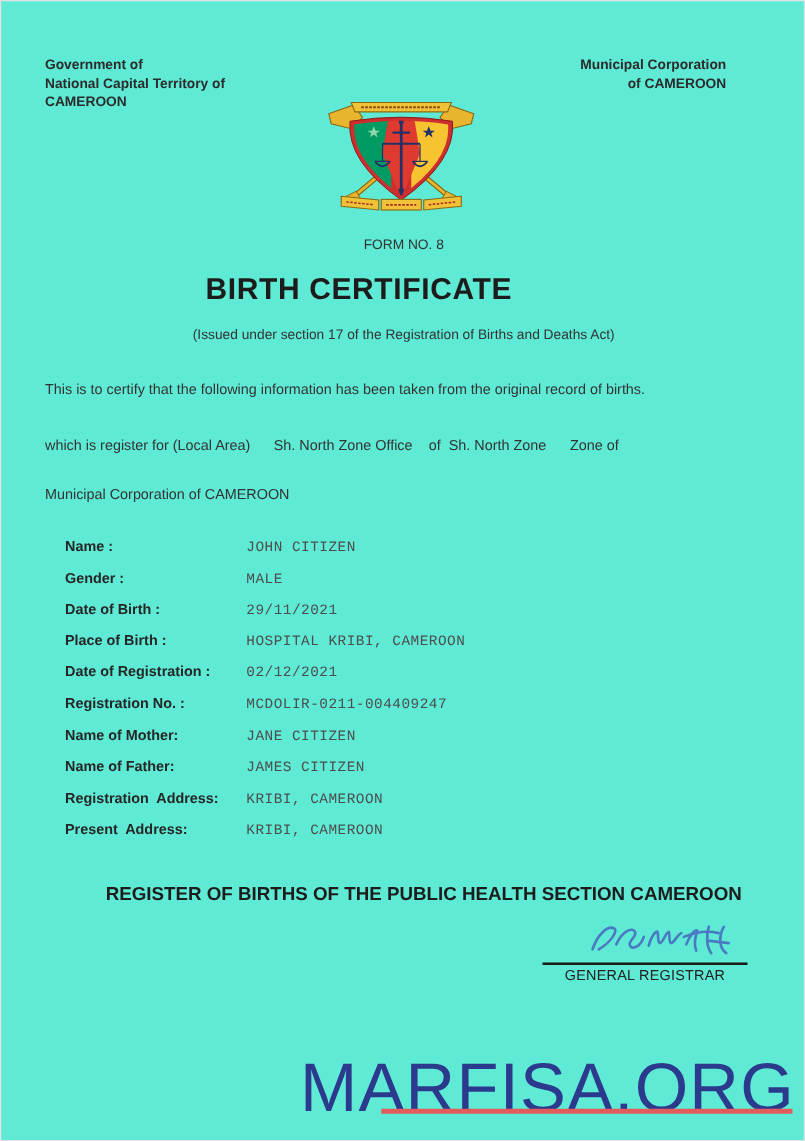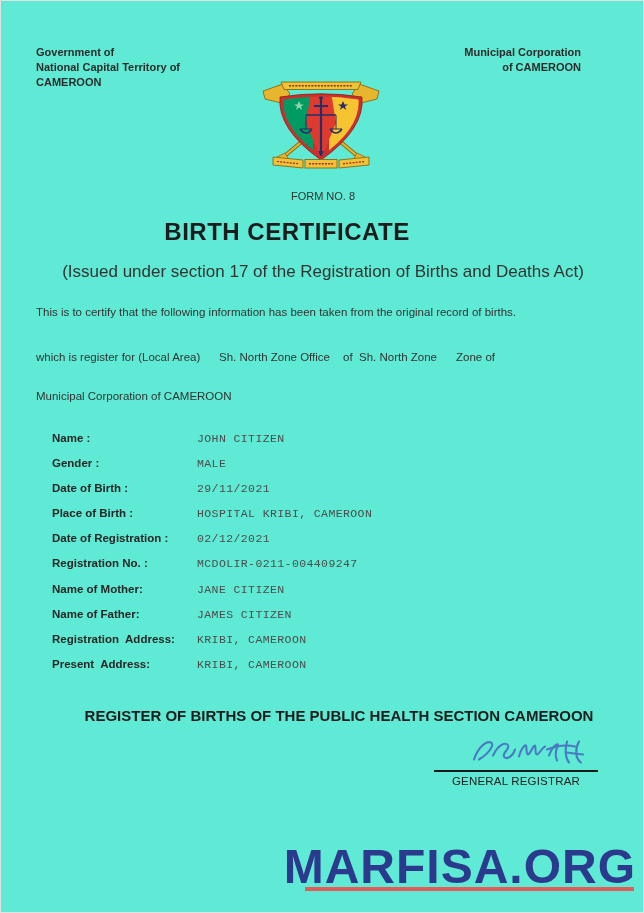--- a/index.html
+++ b/index.html
@@ -6,35 +6,35 @@
   .page{
     position:relative;width:644px;height:913px;background:#5eead4;
     border:1px solid #e2e2e2;box-sizing:border-box;overflow:hidden;
     font-family:"Liberation Sans",sans-serif;color:#2e2e2e;
   }
   .hdr-left{position:absolute;left:35px;top:44px;font-size:11px;font-weight:bold;line-height:15px;color:#2b2b2b;}
   .hdr-right{position:absolute;right:62px;top:44px;font-size:11px;font-weight:bold;line-height:15px;color:#2b2b2b;text-align:right;}
   .emblem{position:absolute;left:258px;top:80px;width:124px;height:92px;}
   .form-no{position:absolute;left:0;top:189px;width:644px;text-align:center;font-size:11px;color:#333;}
   .title{position:absolute;left:0;top:217px;width:572px;text-align:center;font-size:24px;font-weight:bold;letter-spacing:0.5px;color:#1c1c1c;}
-  .subtitle{position:absolute;left:0;top:261px;width:644px;text-align:center;font-size:17px;color:#333;}
+  .subtitle{position:absolute;left:0;top:261px;width:644px;text-align:center;font-size:11px;color:#333;}
   .certify{position:absolute;left:35px;top:305px;font-size:11.5px;color:#333;}
   .regline{position:absolute;left:0;top:350px;width:544px;height:16px;font-size:11.5px;color:#333;}
   .regline span{position:absolute;white-space:pre;}
   .rl1{left:35px;} .rl2{left:218px;} .rl3{left:342px;} .rl4{left:455px;}
   .regline2{position:absolute;left:35px;top:389px;font-size:11.5px;color:#333;}
   .fields{position:absolute;left:35px;top:431px;width:540px;}
   .frow{display:flex;height:25.1px;align-items:flex-start;margin-left:16px;}
   .flabel{width:145px;font-weight:bold;font-size:11.5px;color:#262626;white-space:pre;}
   .fvalue{font-family:"Liberation Mono","DejaVu Sans Mono",monospace;font-size:11.5px;color:#4d4d4d;letter-spacing:0.4px;white-space:pre;}
   .footer-title{position:absolute;left:16px;top:706px;width:644px;text-align:center;font-weight:bold;font-size:15px;color:#1c1c1c;}
   .sig-svg{position:absolute;left:468px;top:734px;width:130px;height:34px;}
   .sig-line{position:absolute;left:433px;top:769px;width:164px;height:0;border-top:2px solid #1a1a1a;}
   .sig-title{position:absolute;left:433px;top:774px;width:164px;text-align:center;font-size:11.5px;letter-spacing:0.2px;color:#222;}
-  .watermark{position:absolute;right:7px;top:842px;font-size:48px;font-weight:bold;letter-spacing:1px;line-height:1;}
+  .watermark{position:absolute;right:7px;top:842px;font-size:55px;font-weight:normal;letter-spacing:1px;line-height:1;}
   .wm-underline{position:absolute;right:9px;top:886px;width:329px;height:4px;}
 </style>
 </head>
 <body>
 
 <div class="page">
 
   <div class="hdr-left">
     <div>Government of</div>
     <div>National Capital Territory of</div>

